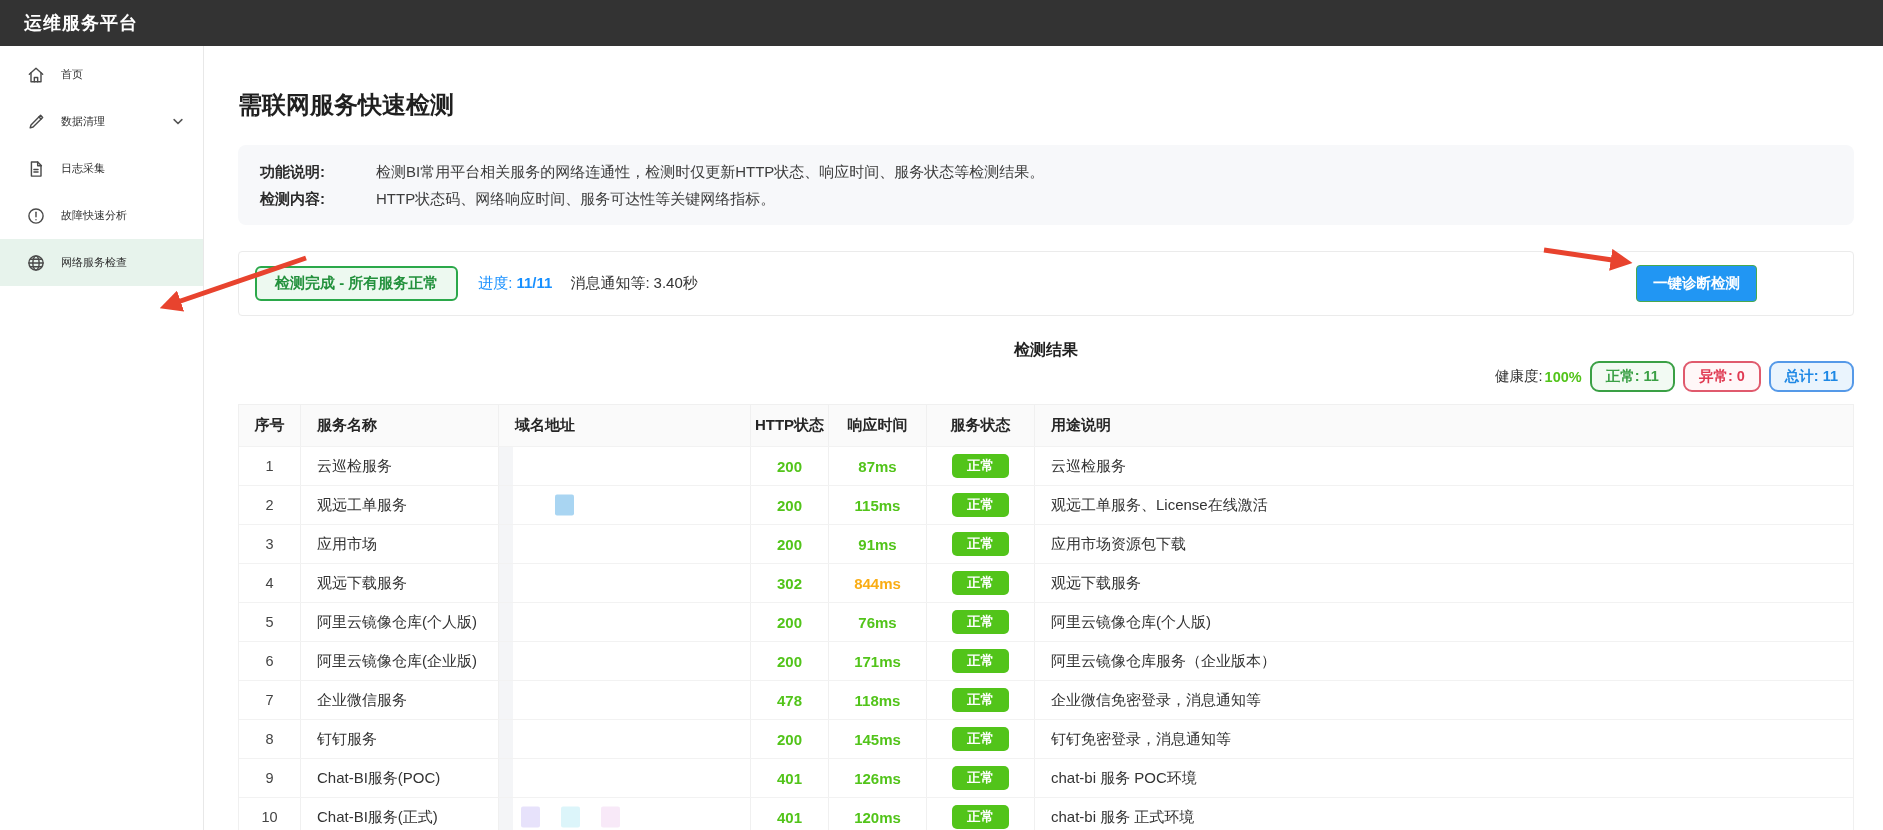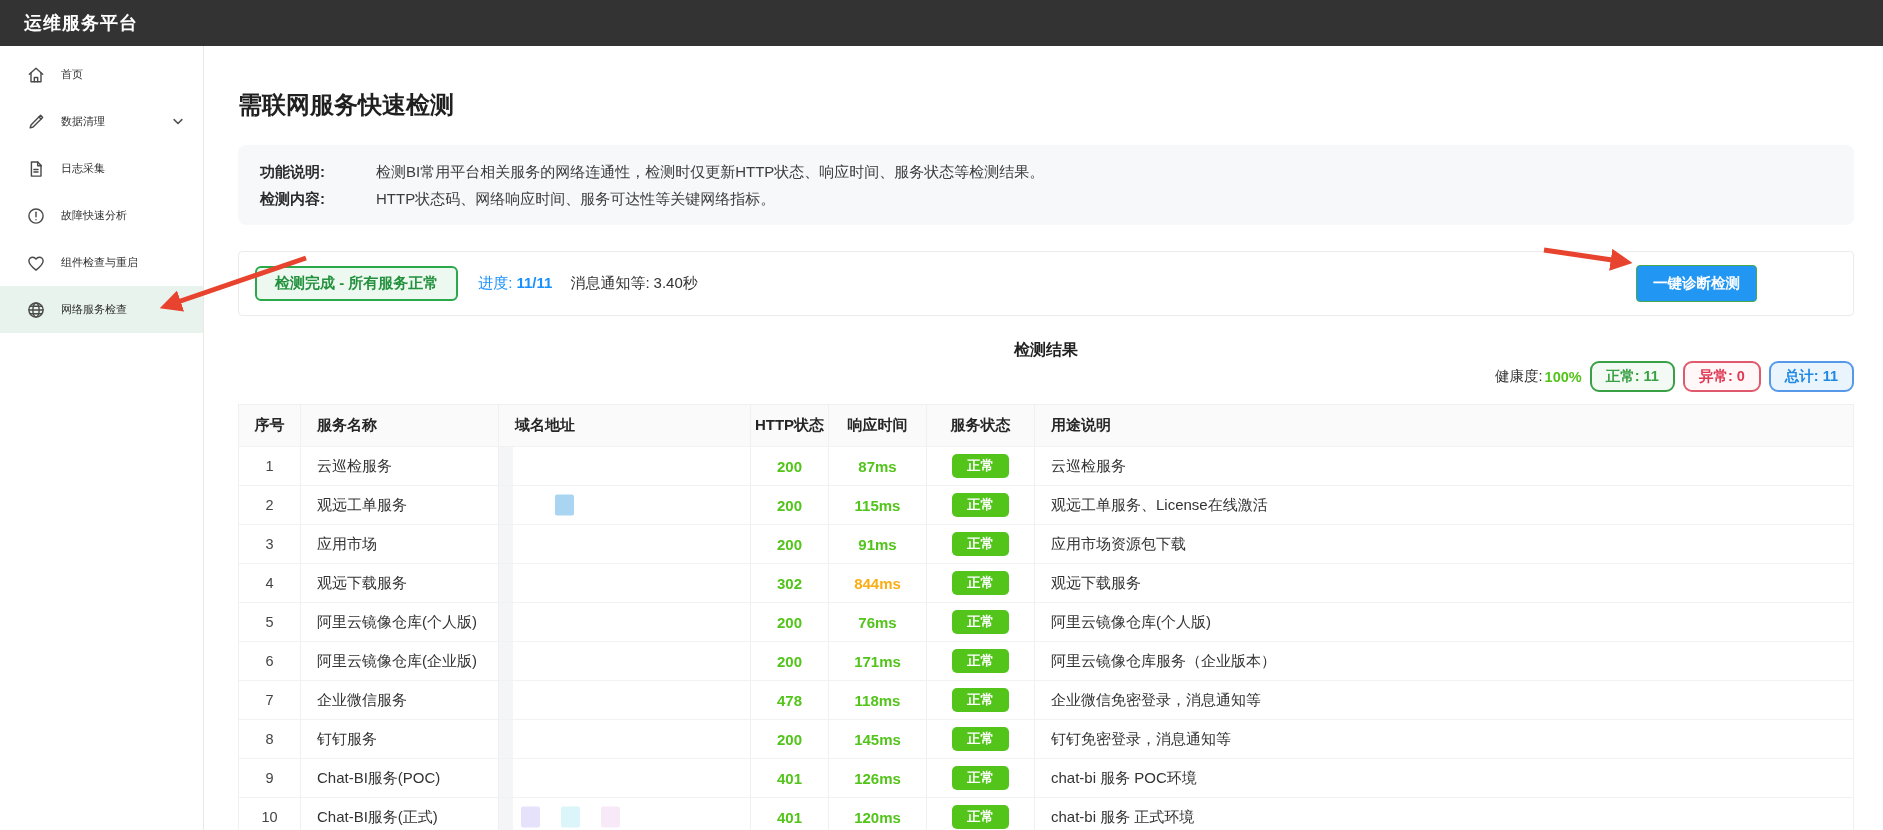--- a/index.html
+++ b/index.html
@@ -117,26 +117,20 @@
           <span>日志采集</span>
         </div>
         <div class="side-item">
           <span class="side-icon"><svg viewBox="0 0 24 24">
               <circle cx="12" cy="12" r="8.5"></circle>
               <path d="M12 7.5v5.5"></path>
               <path d="M12 16.4h.01"></path>
             </svg></span>
           <span>故障快速分析</span>
         </div>
-        <div class="side-item">
-          <span class="side-icon"><svg viewBox="0 0 24 24">
-              <path d="M12 20.5C7 16.5 3.5 13 3.5 9.5 3.5 7 5.5 5 8 5c1.6 0 3.1.9 4 2.3C12.9 5.9 14.4 5 16 5c2.5 0 4.5 2 4.5 4.5 0 3.5-3.5 7-8.5 11z"></path>
-            </svg></span>
-          <span>组件检查与重启</span>
-        </div>
         <div class="side-item active">
           <span class="side-icon"><svg viewBox="0 0 24 24">
               <circle cx="12" cy="12" r="8.5"></circle>
               <ellipse cx="12" cy="12" rx="3.8" ry="8.5"></ellipse>
               <path d="M3.5 12h17M5 7.5h14M5 16.5h14"></path>
             </svg></span>
           <span>网络服务检查</span>
         </div>
       </div>
 

